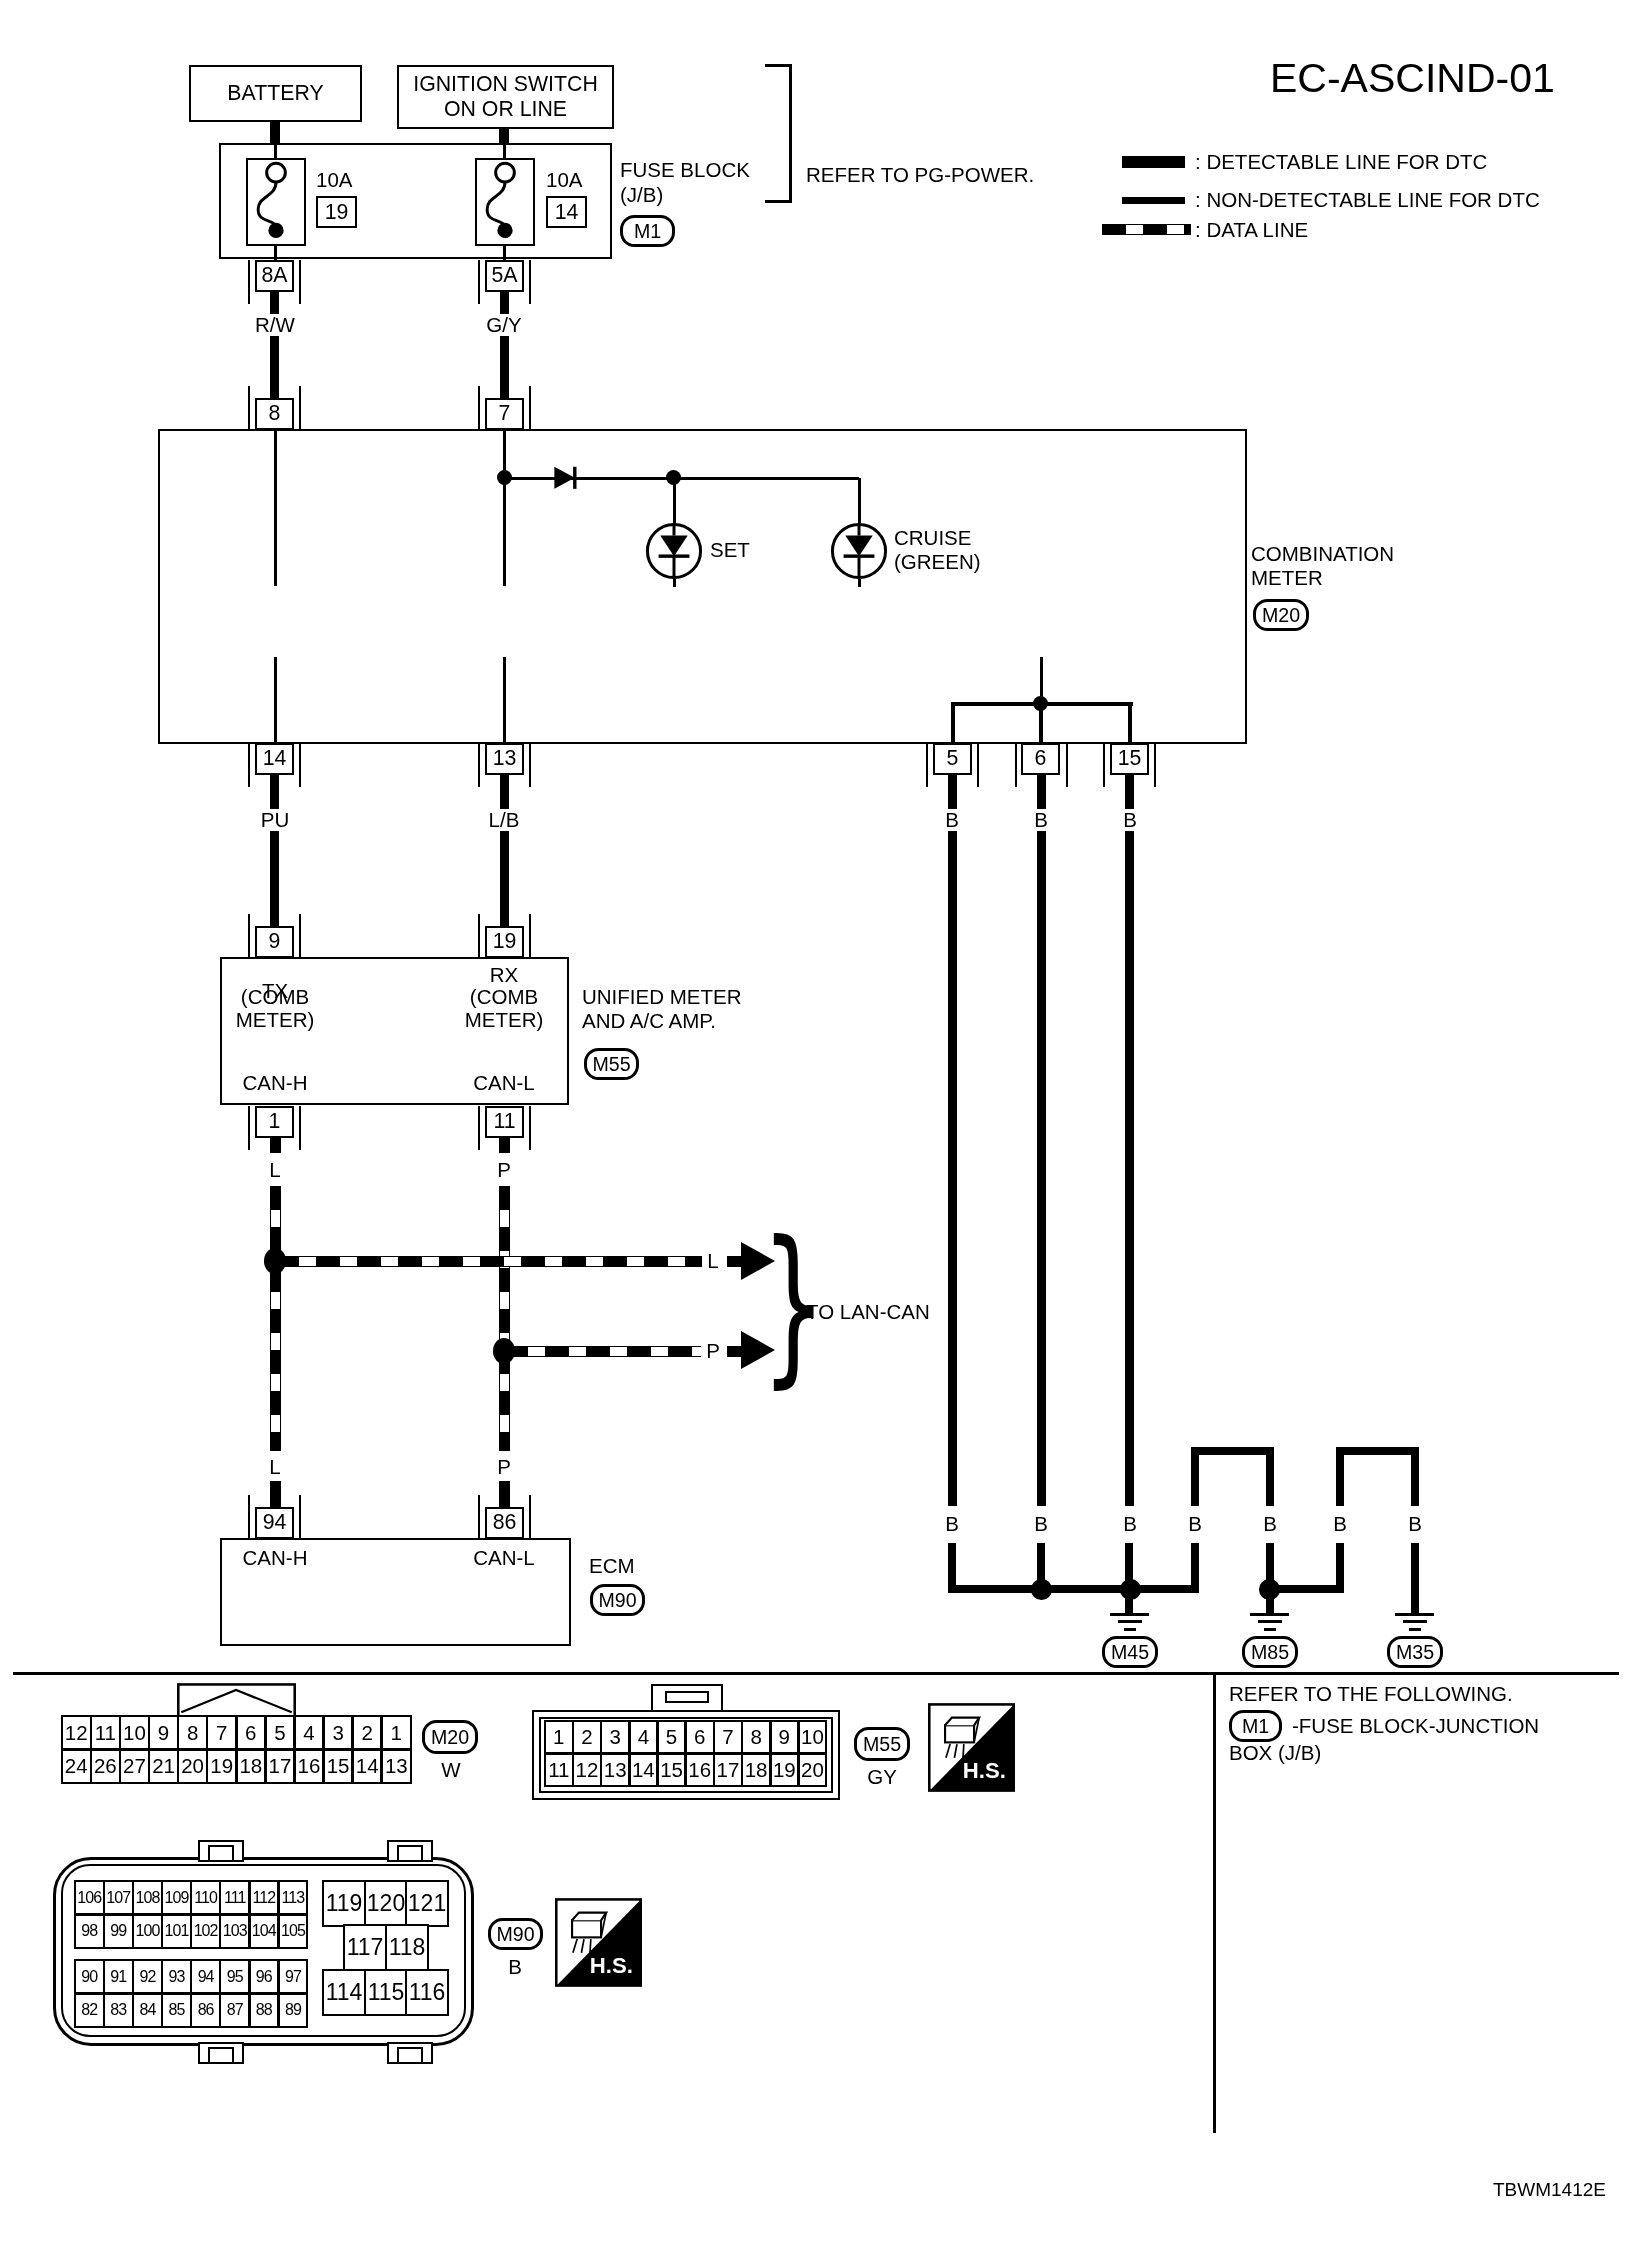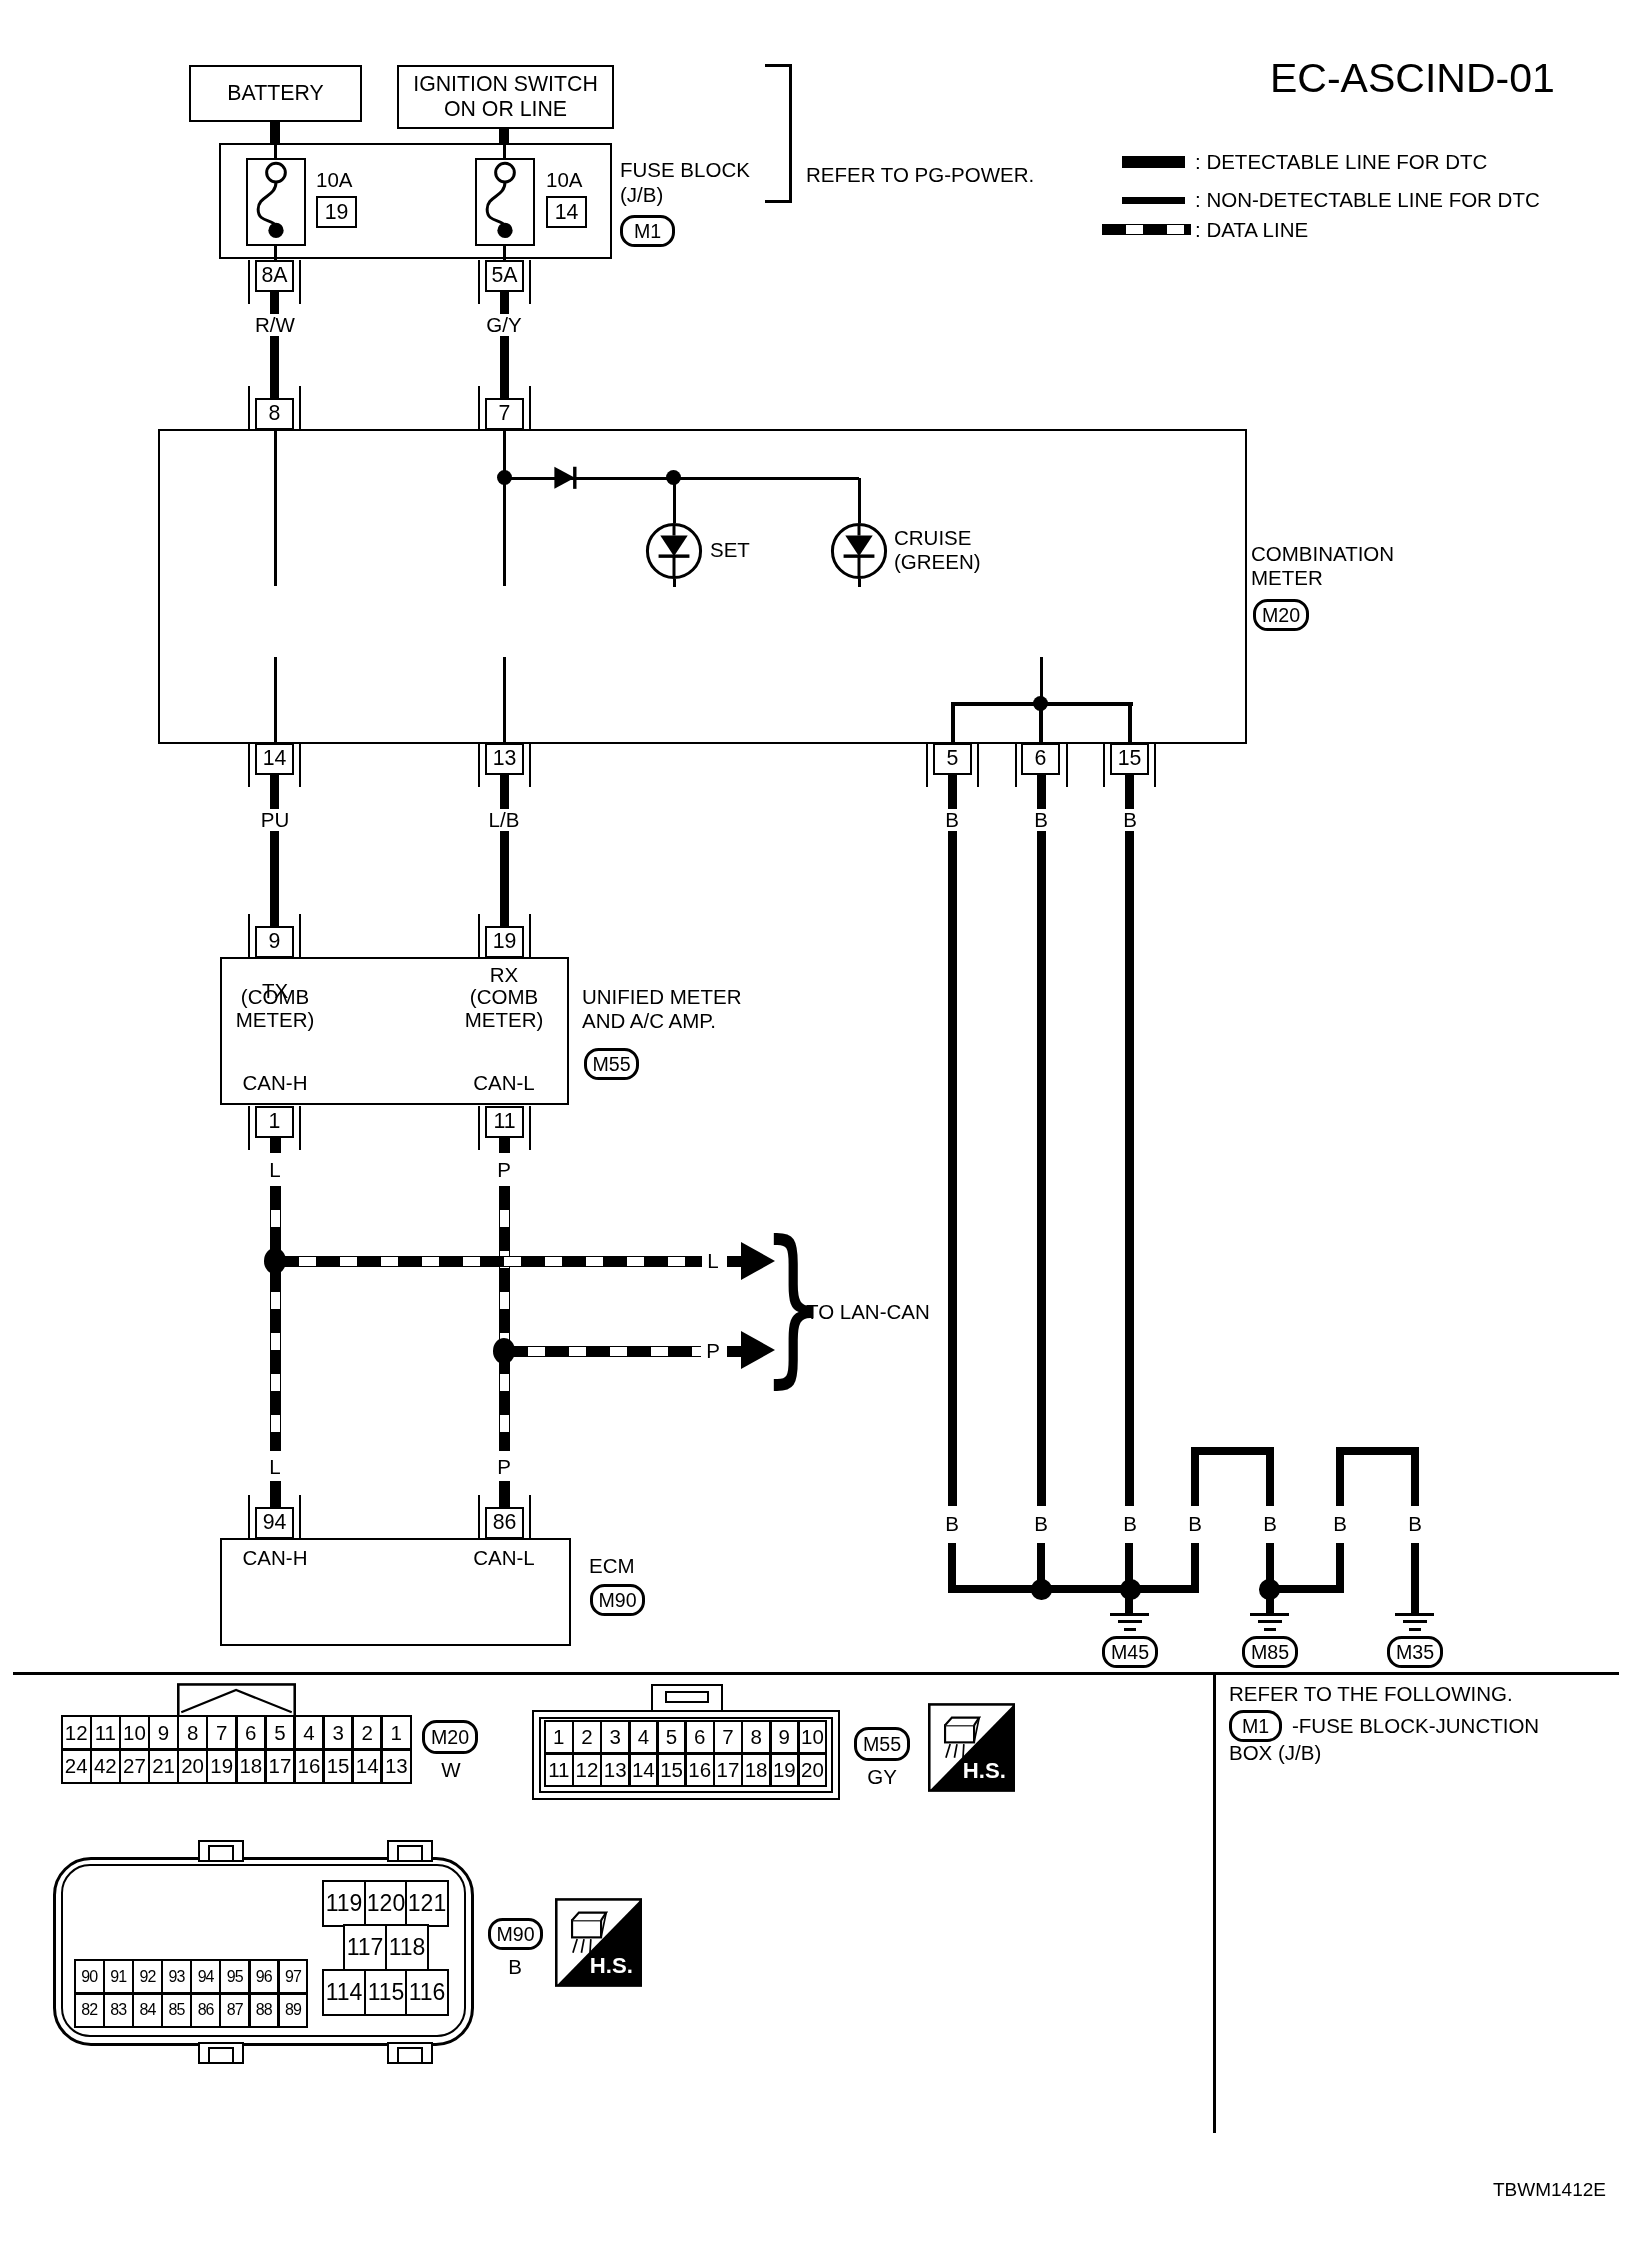--- a/index.html
+++ b/index.html
@@ -279,21 +279,21 @@
       <div class="cell">9</div>
       <div class="cell">8</div>
       <div class="cell">7</div>
       <div class="cell">6</div>
       <div class="cell">5</div>
       <div class="cell">4</div>
       <div class="cell">3</div>
       <div class="cell">2</div>
       <div class="cell">1</div>
       <div class="cell">24</div>
-      <div class="cell">42</div>
+      <div class="cell">26</div>
       <div class="cell">27</div>
       <div class="cell">21</div>
       <div class="cell">20</div>
       <div class="cell">19</div>
       <div class="cell">18</div>
       <div class="cell">17</div>
       <div class="cell">16</div>
       <div class="cell">15</div>
       <div class="cell">14</div>
       <div class="cell">13</div>
@@ -344,20 +344,38 @@
   <div class="box" style="left:198px;top:1840px;width:46px;height:22px;z-index:2;"></div>
   <div class="box" style="left:208px;top:1845px;width:25.6px;height:17px;border-width:2.1px;z-index:2;"></div>
   <div class="box" style="left:387px;top:1840px;width:46px;height:22px;z-index:2;"></div>
   <div class="box" style="left:397px;top:1845px;width:25.6px;height:17px;border-width:2.1px;z-index:2;"></div>
   <div class="box" style="left:53px;top:1857px;width:421px;height:189px;border-width:3px;border-radius:38px;z-index:1;"></div>
   <div class="box" style="left:61px;top:1864px;width:405px;height:173px;border-radius:29px;z-index:1;"></div>
   <div class="box" style="left:198px;top:2042px;width:46px;height:22px;z-index:2;"></div>
   <div class="box" style="left:208px;top:2047px;width:25.6px;height:17px;border-width:2.1px;z-index:2;"></div>
   <div class="box" style="left:387px;top:2042px;width:46px;height:22px;z-index:2;"></div>
   <div class="box" style="left:397px;top:2047px;width:25.6px;height:17px;border-width:2.1px;z-index:2;"></div>
+  <div class="grid small" style="left:74px;top:1880px;grid-template-columns:repeat(8,26.5px);grid-auto-rows:31px;">
+      <div class="cell">106</div>
+      <div class="cell">107</div>
+      <div class="cell">108</div>
+      <div class="cell">109</div>
+      <div class="cell">110</div>
+      <div class="cell">111</div>
+      <div class="cell">112</div>
+      <div class="cell">113</div>
+      <div class="cell">98</div>
+      <div class="cell">99</div>
+      <div class="cell">100</div>
+      <div class="cell">101</div>
+      <div class="cell">102</div>
+      <div class="cell">103</div>
+      <div class="cell">104</div>
+      <div class="cell">105</div>
+    </div>
   <div class="grid small" style="left:74px;top:1959px;grid-template-columns:repeat(8,26.5px);grid-auto-rows:31px;">
       <div class="cell">90</div>
       <div class="cell">91</div>
       <div class="cell">92</div>
       <div class="cell">93</div>
       <div class="cell">94</div>
       <div class="cell">95</div>
       <div class="cell">96</div>
       <div class="cell">97</div>
       <div class="cell">82</div>

